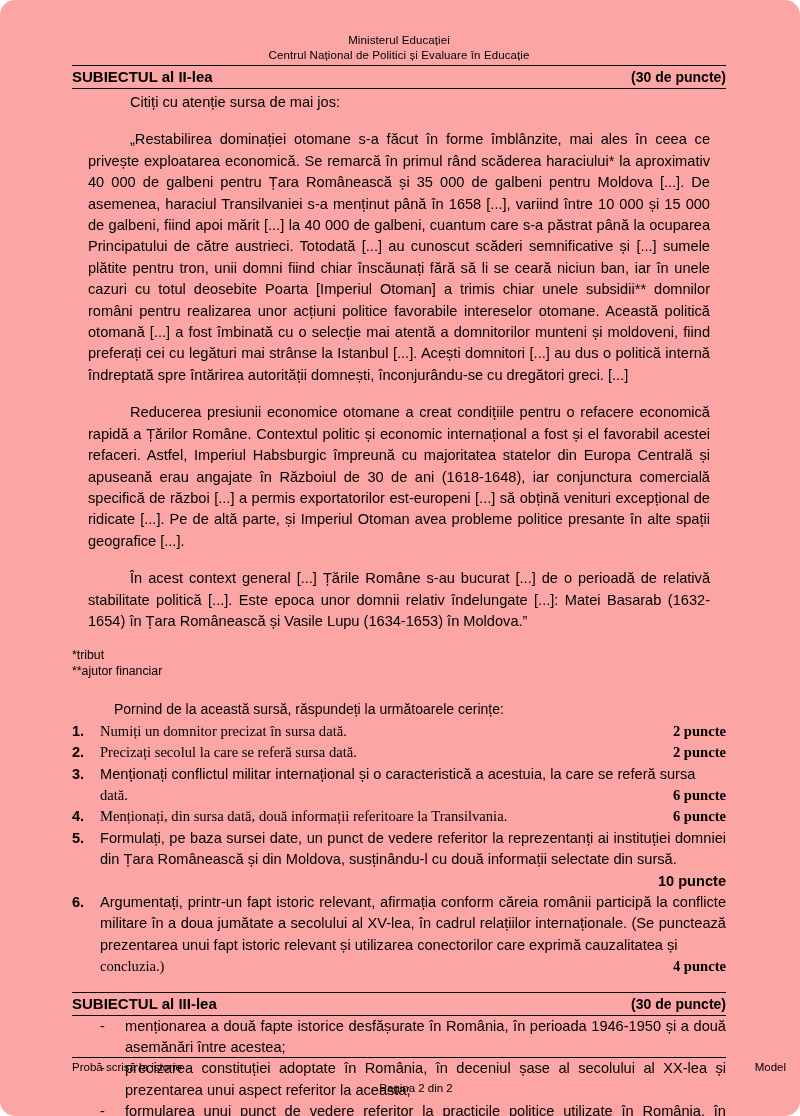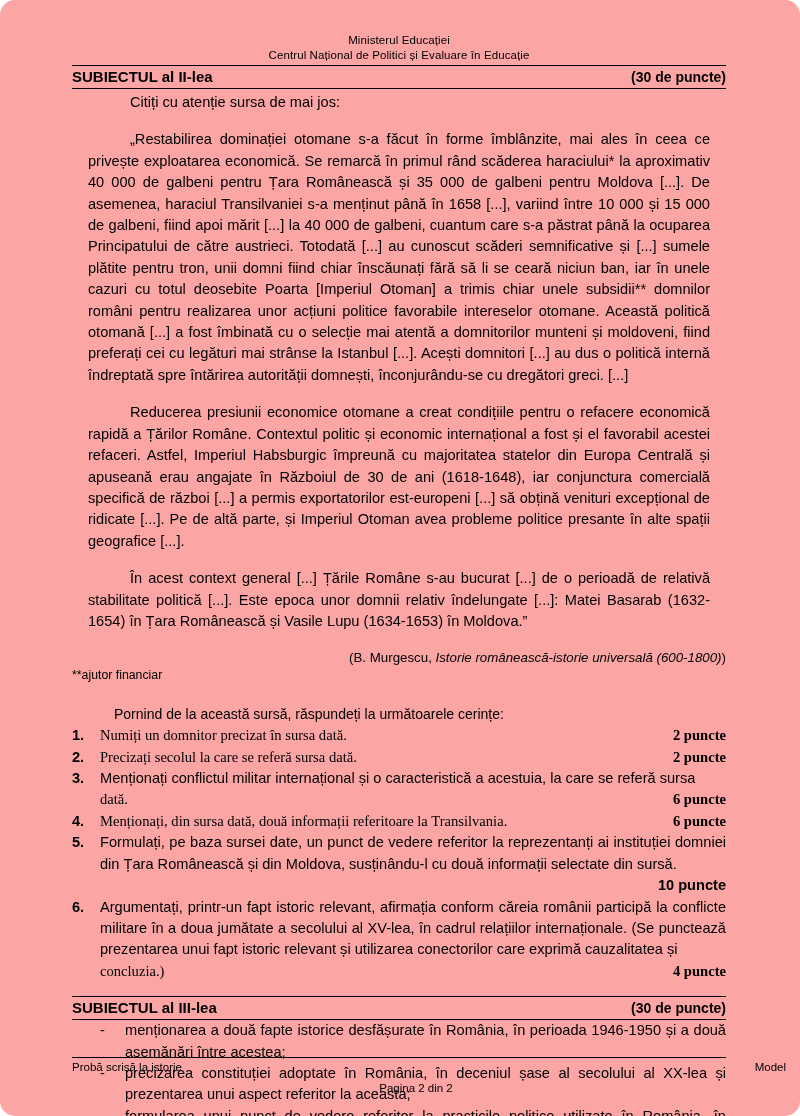--- a/index.html
+++ b/index.html
@@ -188,22 +188,22 @@
       <span>SUBIECTUL al II-lea</span>
       <span class="pts">(30 de puncte)</span>
     </div>
 
     <p class="para indent first">Citiți cu atenție sursa de mai jos:</p>
 
     <p class="para indent">„Restabilirea dominației otomane s-a făcut în forme îmblânzite, mai ales în ceea ce privește exploatarea economică. Se remarcă în primul rând scăderea haraciului* la aproximativ 40 000 de galbeni pentru Țara Românească și 35 000 de galbeni pentru Moldova [...]. De asemenea, haraciul Transilvaniei s-a menținut până în 1658 [...], variind între 10 000 și 15 000 de galbeni, fiind apoi mărit [...] la 40 000 de galbeni, cuantum care s-a păstrat până la ocuparea Principatului de către austrieci. Totodată [...] au cunoscut scăderi semnificative și [...] sumele plătite pentru tron, unii domni fiind chiar înscăunați fără să li se ceară niciun ban, iar în unele cazuri cu totul deosebite Poarta [Imperiul Otoman] a trimis chiar unele subsidii** domnilor români pentru realizarea unor acțiuni politice favorabile intereselor otomane. Această politică otomană [...] a fost îmbinată cu o selecție mai atentă a domnitorilor munteni și moldoveni, fiind preferați cei cu legături mai strânse la Istanbul [...]. Acești domnitori [...] au dus o politică internă îndreptată spre întărirea autorității domnești, înconjurându-se cu dregători greci. [...]</p>
     <p class="para indent">Reducerea presiunii economice otomane a creat condițiile pentru o refacere economică rapidă a Țărilor Române. Contextul politic și economic internațional a fost și el favorabil acestei refaceri. Astfel, Imperiul Habsburgic împreună cu majoritatea statelor din Europa Centrală și apuseană erau angajate în Războiul de 30 de ani (1618-1648), iar conjunctura comercială specifică de război [...] a permis exportatorilor est-europeni [...] să obțină venituri excepțional de ridicate [...]. Pe de altă parte, și Imperiul Otoman avea probleme politice presante în alte spații geografice [...].</p>
     <p class="para indent">În acest context general [...] Țările Române s-au bucurat [...] de o perioadă de relativă stabilitate politică [...]. Este epoca unor domnii relativ îndelungate [...]: Matei Basarab (1632-1654) în Țara Românească și Vasile Lupu (1634-1653) în Moldova.”</p>
 
-    <p class="citation"><span>(B. Murgescu, </span><i>Istorie românească-istorie universală (600-1800)</i><span>)</span></p>
-
+
+    <p class="footnote first">*tribut</p>
     <p class="footnote">**ajutor financiar</p>
 
     <p class="lead-in">Pornind de la această sursă, răspundeți la următoarele cerințe:</p>
 
     <ol class="qlist">
 
       <li>
         <span class="num">1.</span>
         <span class="pointsline">
           <span class="txt">Numiți un domnitor precizat în sursa dată.</span>

